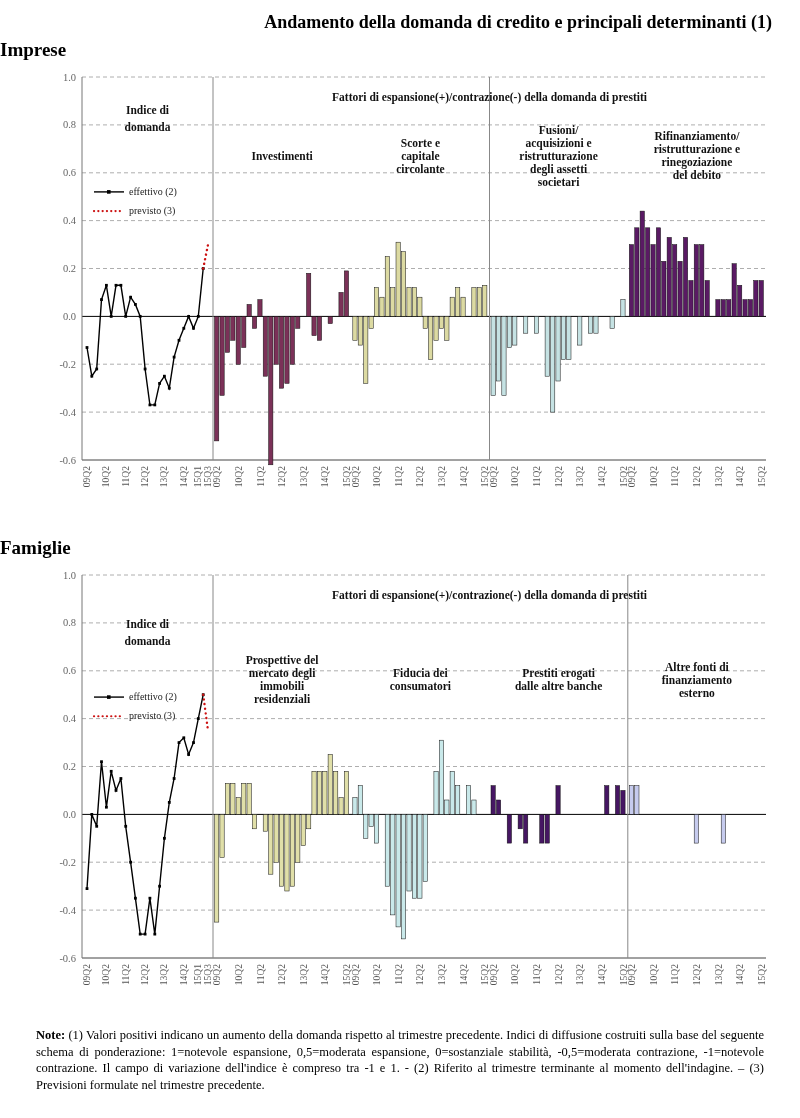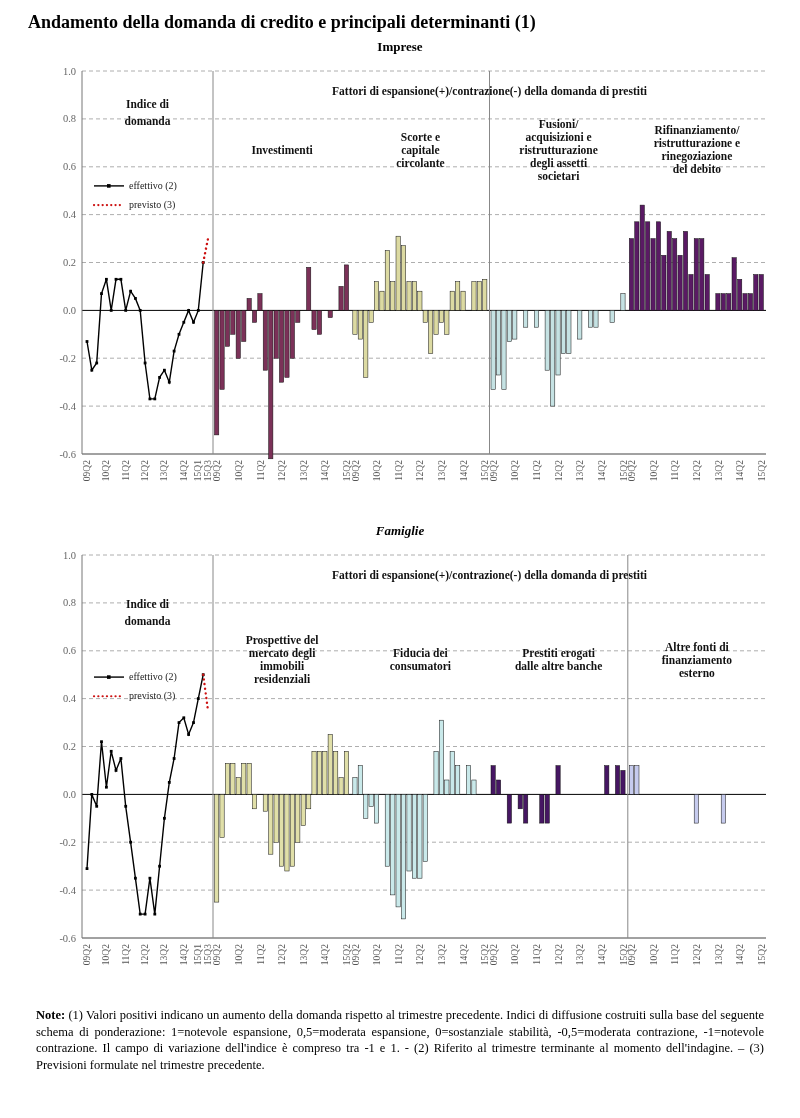--- a/index.html
+++ b/index.html
@@ -1,20 +1,20 @@
 <!DOCTYPE html>
 <html><head>
 <meta charset="utf-8">
 <style>
   html,body{margin:0;padding:0;background:#fff;}
   body{width:800px;height:1118px;font-family:"Liberation Serif","DejaVu Serif",serif;color:#000;overflow:hidden;}
   .page{width:800px;height:1118px;position:relative;}
-  h1{font-size:18px;font-weight:bold;text-align:left;margin:12px 28px 2px;}
-  h2{font-size:13px;font-weight:bold;text-align:center;margin:6px 0 2px;}
-  h2.second{margin-top:14px;font-style:italic;}
+  h1{font-size:18px;font-weight:bold;text-align:right;margin:12px 28px 2px;}
+  h2{font-size:19px;font-weight:bold;margin:6px 0 2px;}
+  h2.second{margin-top:22px;}
   svg.chart{display:block;margin:0 auto;}
   .ytick{font:10.5px "Liberation Serif",serif;fill:#666;}
   .xtick{font:9.5px "Liberation Serif",serif;fill:#555;}
   .hdr{font:bold 11.5px "Liberation Serif",serif;fill:#111;}
   .leg{font:10px "Liberation Serif",serif;fill:#222;}
   .note{font-size:12.5px;line-height:1.32;text-align:justify;margin:14px 36px 0;}
   .note b{font-weight:bold;}
 </style>
 </head>
 <body>

